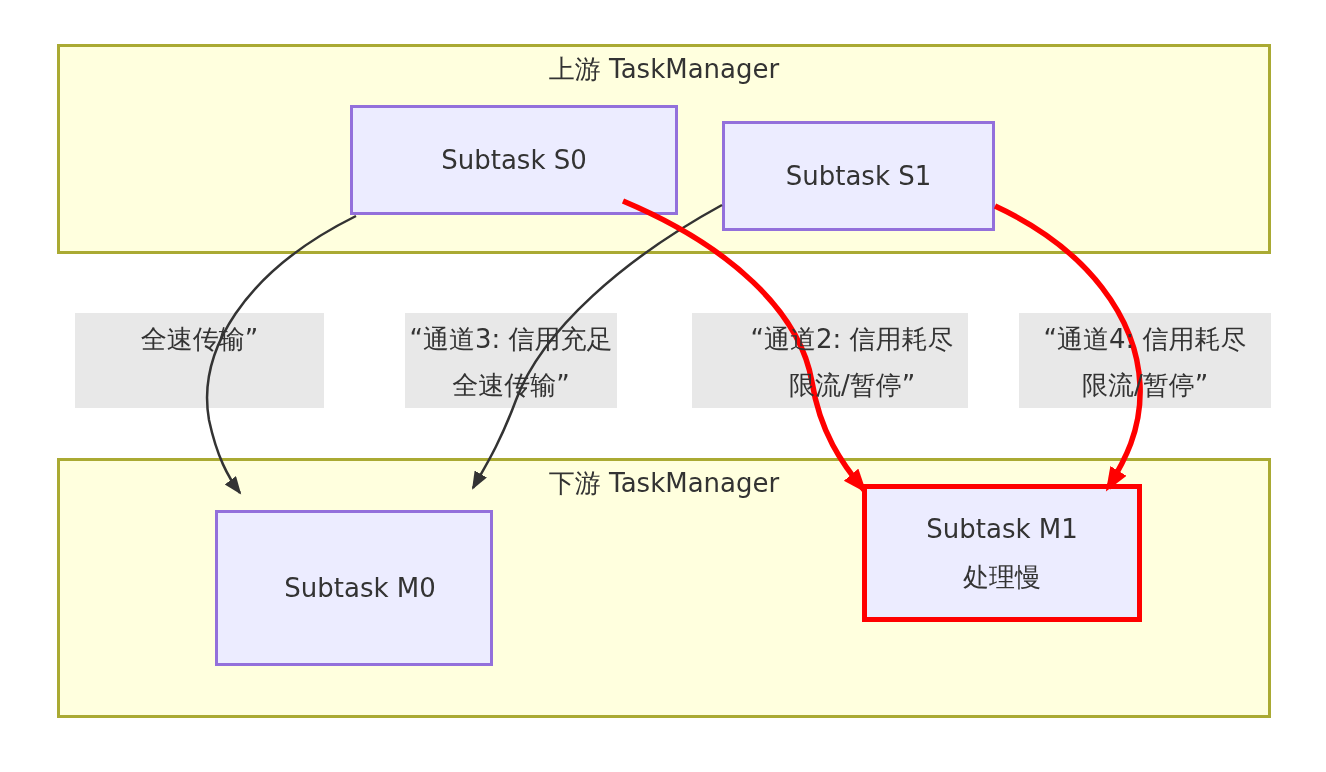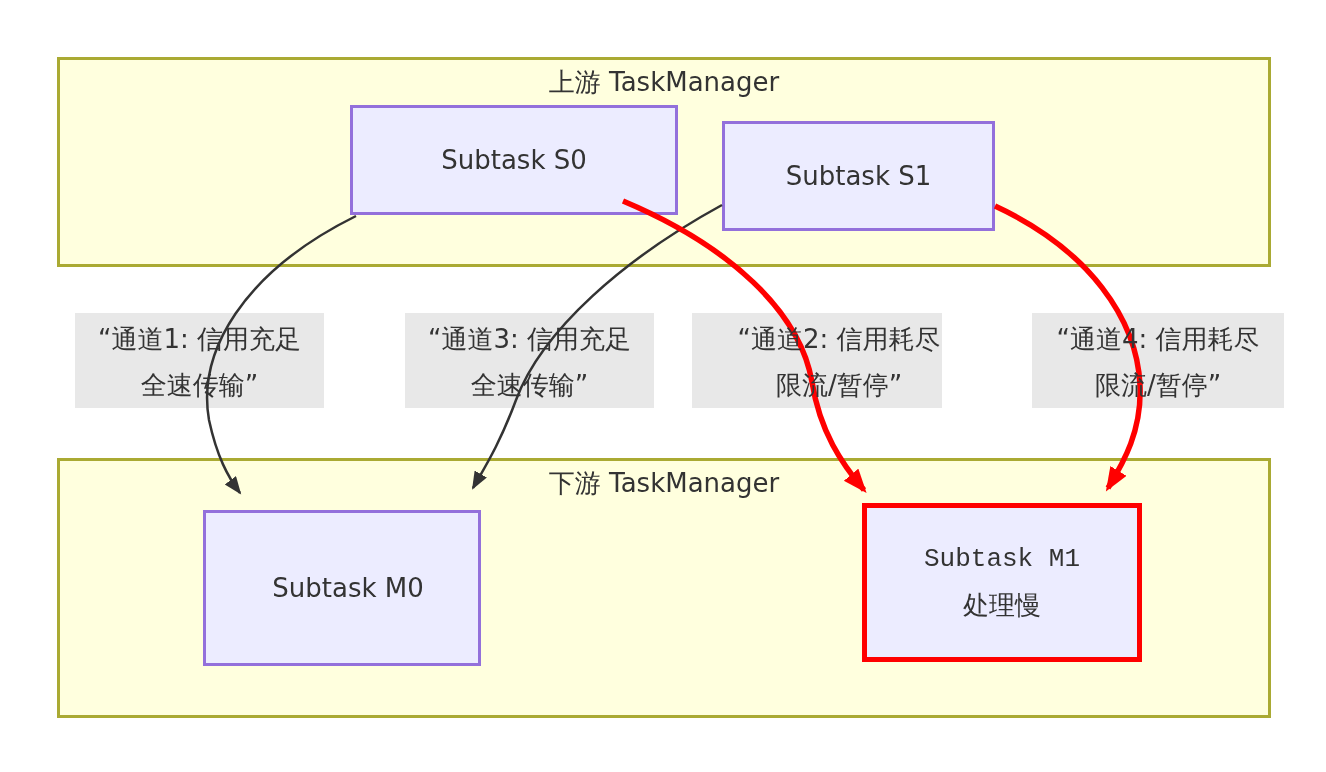--- a/index.html
+++ b/index.html
@@ -24,21 +24,21 @@
     width: 1326px;
     height: 772px;
     background: var(--c-bg);
     overflow: hidden;
   }
   .cluster {
     position: absolute;
     background: var(--c-cluster-fill);
     border: 3px solid var(--c-cluster-stroke);
   }
-  .cluster-upstream  { left: 57px; top: 57px;  width: 1214px; height: 210px; }
+  .cluster-upstream  { left: 57px; top: 44px;  width: 1214px; height: 210px; }
   .cluster-downstream{ left: 57px; top: 458px; width: 1214px; height: 260px; }
   .cluster-title {
     position: absolute;
     top: 5px; left: 0; right: 0;
     text-align: center;
     font-size: 26px;
     color: var(--c-text);
     white-space: nowrap;
   }
   .node {
@@ -50,23 +50,23 @@
     align-items: center;
     justify-content: center;
     font-size: 26px;
     line-height: 48px;
     text-align: center;
     color: var(--c-text);
     z-index: 2;
   }
   .node-s0 { left: 350px; top: 105px; width: 328px; height: 110px; }
   .node-s1 { left: 722px; top: 121px; width: 273px; height: 110px; }
-  .node-m0 { left: 203px; top: 510px; width: 278px; height: 156px; padding-left: 12px; }
-  .node-m1 { left: 862px; top: 503px; width: 280px; height: 159px;
-             border: 5px solid var(--c-alert); font-family: Liberation Mono, monospace; }
+  .node-m0 { left: 215px; top: 510px; width: 278px; height: 156px; padding-left: 12px; }
+  .node-m1 { left: 862px; top: 484px; width: 280px; height: 138px;
+             border: 5px solid var(--c-alert); }
   .edge-label-bg {
     position: absolute;
     background: var(--c-label-bg);
     z-index: 3;
   }
   .edges-svg {
     position: absolute;
     left: 0; top: 0;
     width: 1326px; height: 772px;
     z-index: 4;
@@ -78,23 +78,23 @@
     position: absolute;
     z-index: 5;
     text-align: center;
     font-size: 26px;
     line-height: 46px;
     padding-top: 3px;
     color: var(--c-text);
     white-space: nowrap;
   }
   .lbl-1 { left: 75px;   top: 313px; width: 249px; height: 95px; }
-  .lbl-2 { left: 405px;  top: 313px; width: 249px; height: 95px; }
-  .lbl-3 { left: 692px;  top: 313px; width: 250px; height: 95px; padding-left: 44px; }
-  .lbl-4 { left: 1019px; top: 313px; width: 252px; height: 95px; margin-left: 13px; }
+  .lbl-2 { left: 405px;  top: 313px; width: 212px; height: 95px; }
+  .lbl-3 { left: 692px;  top: 313px; width: 276px; height: 95px; padding-left: 44px; }
+  .lbl-4 { left: 1019px; top: 313px; width: 252px; height: 95px; }
   .line { display: block; }
 </style>
 </head>
 <body>
 
 <div class="canvas">
 
   <div class="cluster cluster-upstream">
     <div class="cluster-title">上游 TaskManager</div>
   </div>
@@ -131,21 +131,20 @@
         <path d="M0,0 L24,9.5 L0,19 z" fill="#ff0000"></path>
       </marker>
     </defs>
     <path class="edge-path-normal" marker-end="url(#ah-black)" d="M356,216 C243,272 197,352 209,420 C217,457 228,477 240,493"></path>
     <path class="edge-path-normal" marker-end="url(#ah-black)" d="M722,205 C625,258 542,330 516,400 C499,446 483,470 473,488"></path>
     <path class="edge-path-throttled" marker-end="url(#ah-red)" d="M623,201 C730,246 800,312 812,382 C820,432 842,464 864,490"></path>
     <path class="edge-path-throttled" marker-end="url(#ah-red)" d="M995,206 C1090,250 1137,320 1140,385 C1142,430 1124,462 1108,488"></path>
   </svg>
 
   <div class="edge-label-text lbl-1">
-    <span class="line">“通道1: 信用充足</span>
     <span class="line">全速传输”</span>
   </div>
   <div class="edge-label-text lbl-2">
     <span class="line">“通道3: 信用充足</span>
     <span class="line">全速传输”</span>
   </div>
   <div class="edge-label-text lbl-3">
     <span class="line">“通道2: 信用耗尽</span>
     <span class="line">限流/暂停”</span>
   </div>

